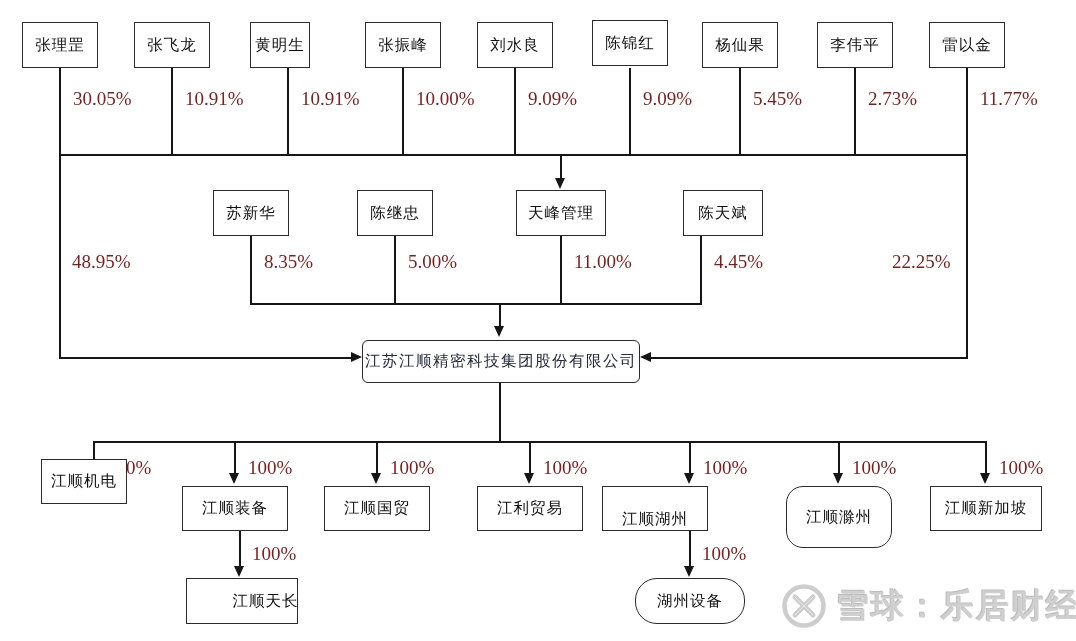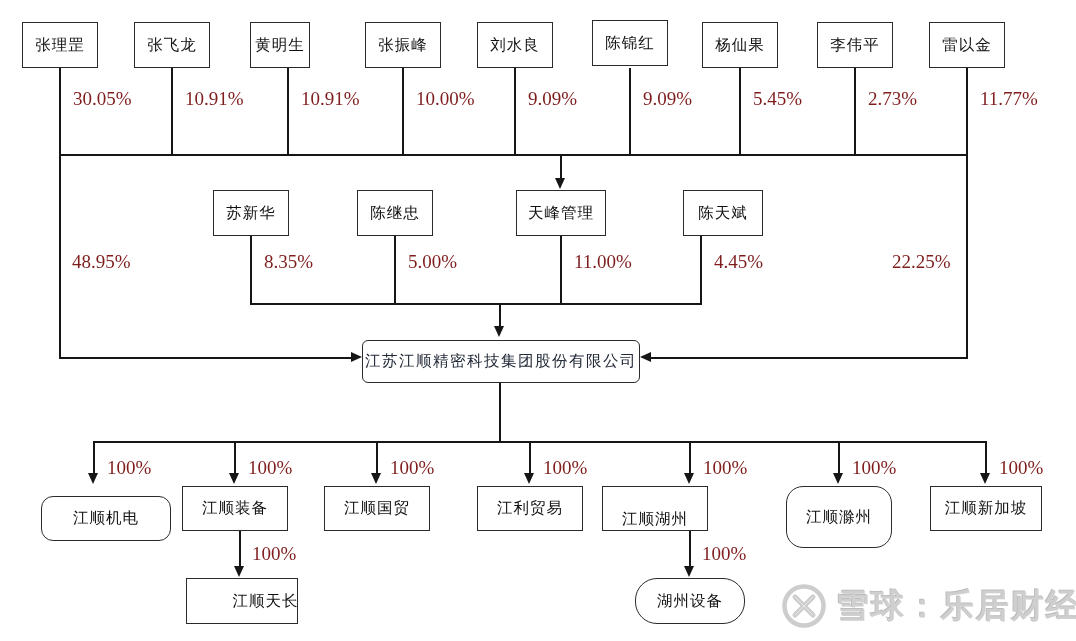--- a/index.html
+++ b/index.html
@@ -154,21 +154,21 @@
   <div class="arr down" style="left:980px;top:473px;"></div>
 
   <div class="pct" style="left:107px;top:457px;">100%</div>
   <div class="pct" style="left:248px;top:457px;">100%</div>
   <div class="pct" style="left:390px;top:457px;">100%</div>
   <div class="pct" style="left:543px;top:457px;">100%</div>
   <div class="pct" style="left:703px;top:457px;">100%</div>
   <div class="pct" style="left:852px;top:457px;">100%</div>
   <div class="pct" style="left:999px;top:457px;">100%</div>
 
-  <div class="box" style="left:41px;top:496px;width:130px;height:45px;border-radius:12px;">
+  <div class="box" style="left:41px;top:459px;width:86px;height:45px;">
       <span>江顺机电</span>
     </div>
   <div class="box" style="left:182px;top:486px;width:106px;height:45px;">
       <span>江顺装备</span>
     </div>
   <div class="box" style="left:324px;top:486px;width:106px;height:45px;">
       <span>江顺国贸</span>
     </div>
   <div class="box" style="left:477px;top:486px;width:106px;height:45px;">
       <span>江利贸易</span>

